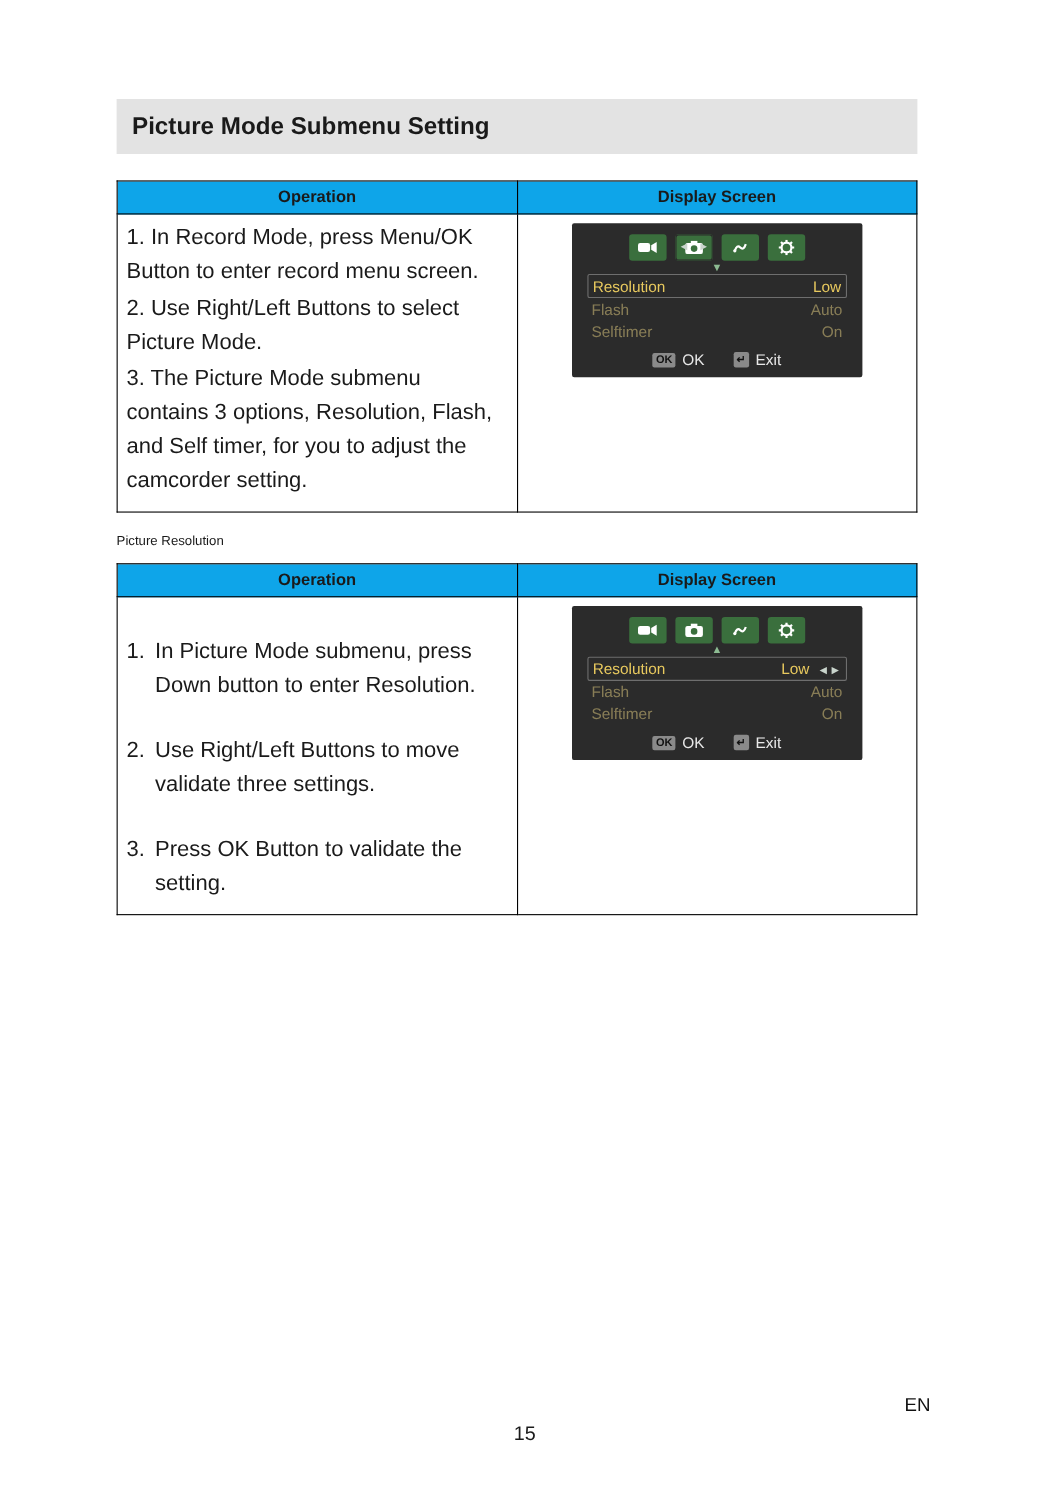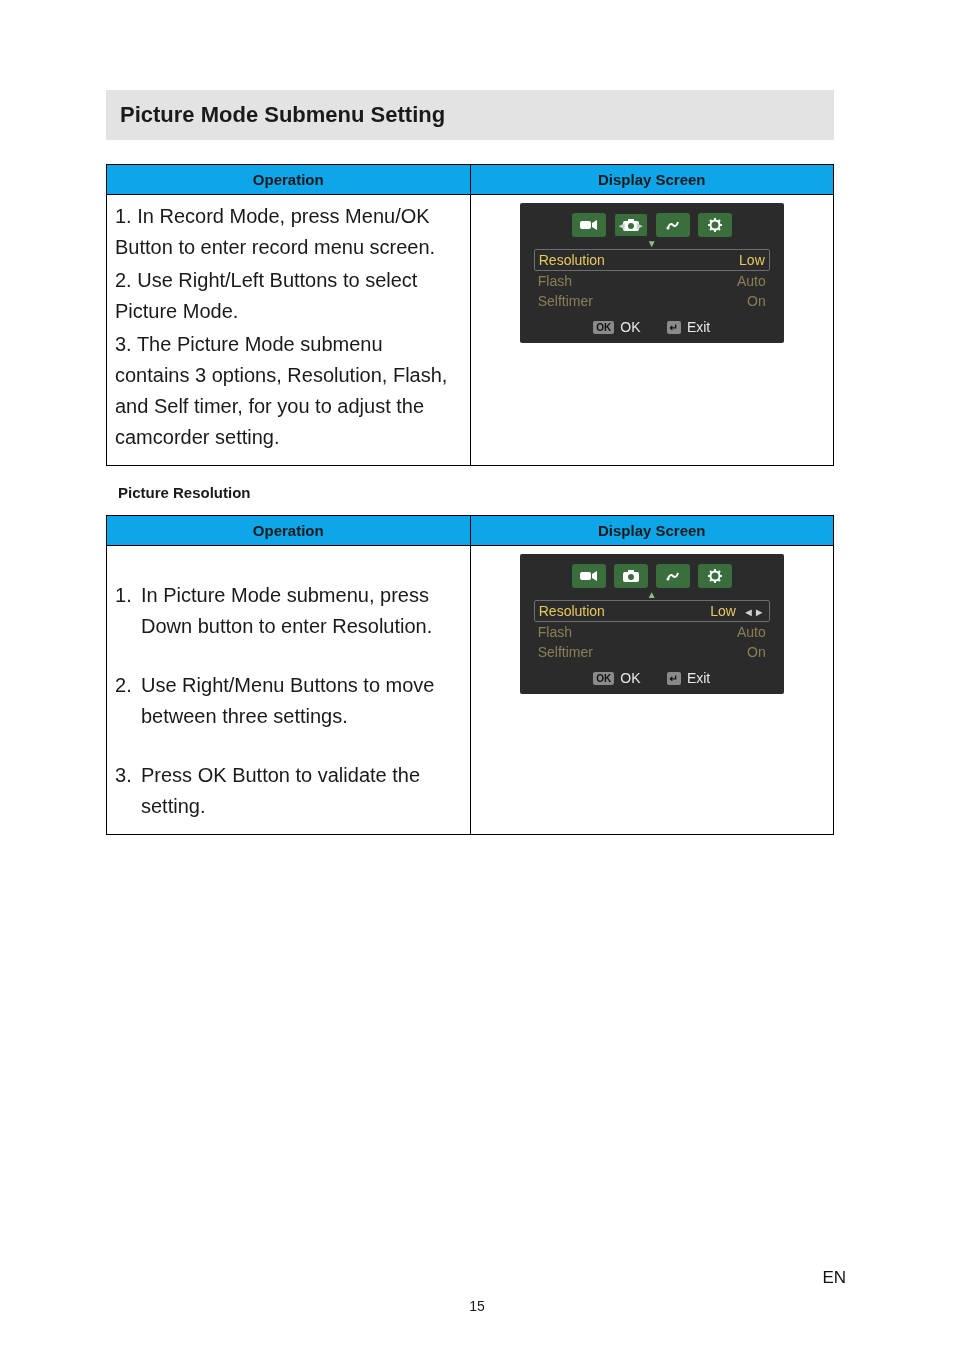--- a/index.html
+++ b/index.html
@@ -48,23 +48,23 @@
     font-size: 20px;
     line-height: 1.55;
   }
   table.op-table td.screen-cell {
     width: 50%;
     padding: 8px 8px 10px 8px;
     text-align: center;
   }
   .op-line { margin-bottom: 2px; }
   .sub-heading {
-    font-size: 15px;
-    font-weight: bold;
-    margin: 10px 0 14px 12px;
+    font-size: 12px;
+    font-weight: normal;
+    margin: 10px 0 14px 0;
   }
   
   .screen {
     display: inline-block;
     width: 264px;
     background: #2b2b2b;
     border-radius: 2px;
     padding: 10px 10px 8px 10px;
     text-align: left;
     font-size: 14px;
@@ -161,21 +161,21 @@
     padding: 1px 3px;
     border-radius: 2px;
     position: relative;
   }
   .page-num {
     position: absolute;
     bottom: 36px;
     left: 0;
     width: 100%;
     text-align: center;
-    font-size: 14px;
+    font-size: 18px;
   }
   .lang-code {
     position: absolute;
     bottom: 62px;
     right: 108px;
     font-size: 17px;
     color: #111;
     text-align: right;
   }
   ol.numlist {
@@ -300,21 +300,21 @@
       <tr>
         <th>Operation</th>
         <th>Display Screen</th>
       </tr>
     </thead>
     <tbody>
       <tr>
         <td class="op-cell">
           <ol class="numlist">
             <li>In Picture Mode submenu, press Down button to enter Resolution.</li>
-            <li>Use Right/Menu Buttons to move between three settings.</li>
+            <li>Use Right/Left Buttons to move validate three settings.</li>
             <li>Press OK Button to validate the setting.</li>
           </ol>
         </td>
         <td class="screen-cell">
           
           <div class="screen">
             <div class="tabrow">
               <div class="tab">
                 <svg width="18" height="14" viewBox="0 0 18 14">
                     <rect x="0" y="3" width="11" height="8" rx="2" fill="#fff"></rect>

